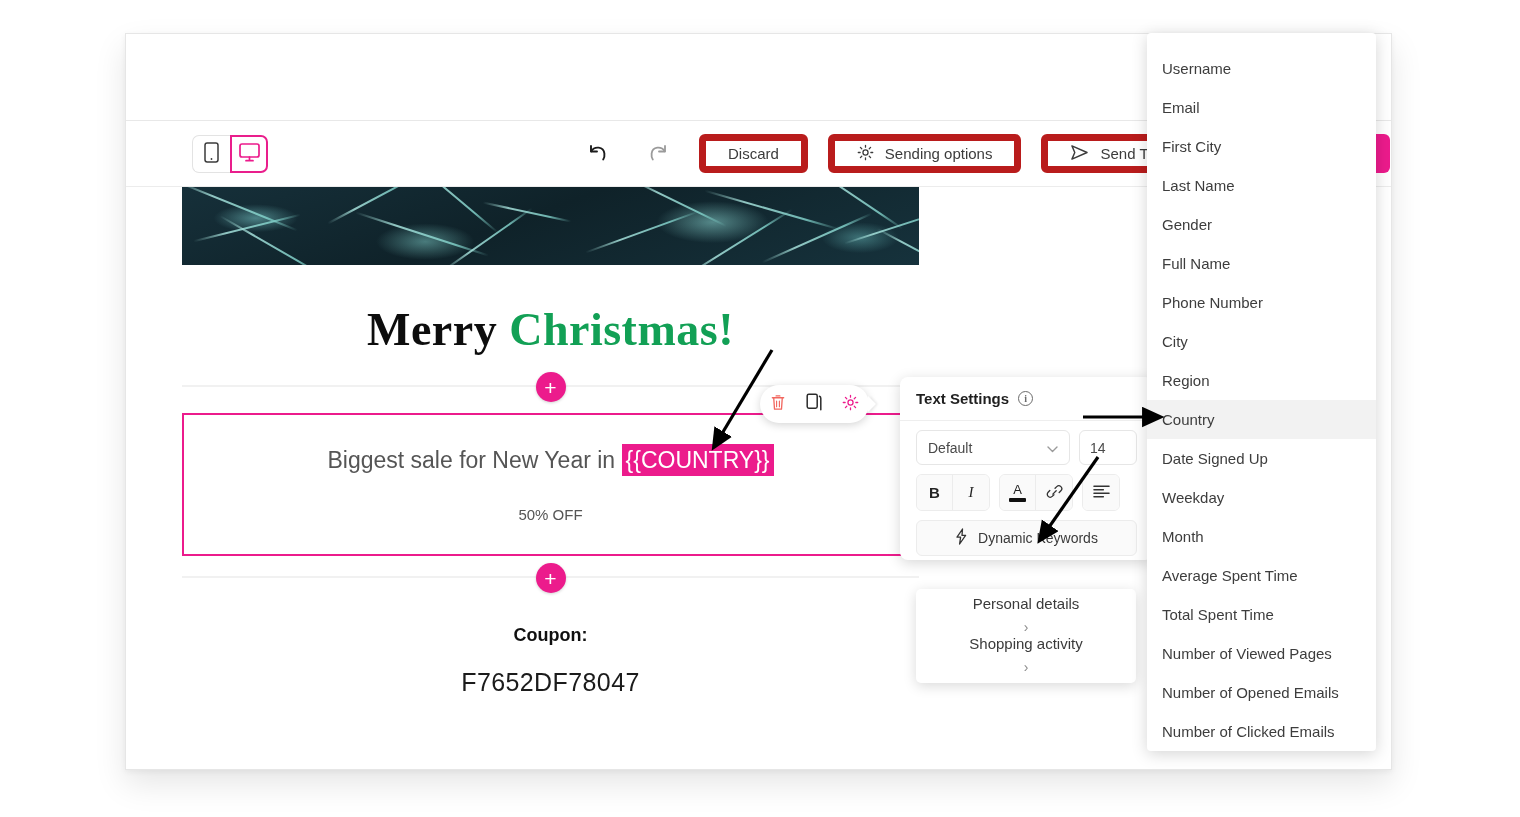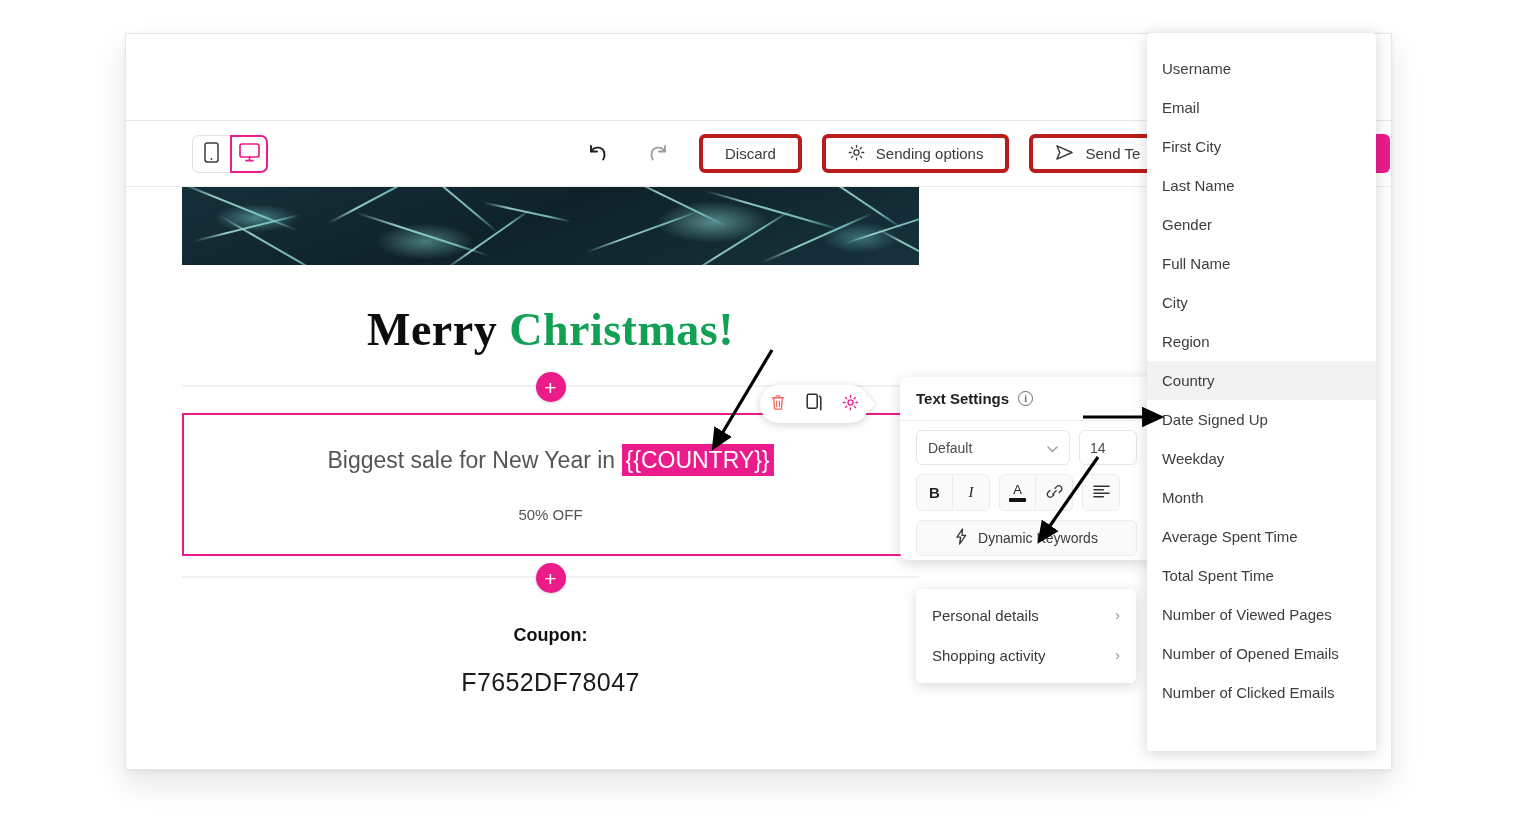--- a/index.html
+++ b/index.html
@@ -75,21 +75,21 @@
     position: absolute;
     left: 573px; top: 13px;
     display: flex; gap: 20px;
     align-items: center;
   }
   .tb-btn {
     height: 39px;
     padding: 0 22px;
     display: flex; align-items: center; gap: 11px;
     background: #fff;
-    border: 4px solid #b91c1c;
+    border: 7px solid #b91c1c;
     border-radius: 6px;
     font-size: 15px;
     color: #3b3b3b;
     cursor: pointer;
     white-space: nowrap;
   }
 
   
   .canvas {
     position: absolute;
@@ -304,20 +304,21 @@
     box-shadow: 0 3px 13px rgba(0,0,0,.15);
     z-index: 45;
     padding: 6px 0 8px 0;
   }
   .dyn-item {
     height: 40px;
     padding: 0 16px;
     display: flex; align-items: center; justify-content: space-between;
     font-size: 15px; color: #3a3a3a;
     cursor: pointer;
+    flex-direction: column;
   }
   .chev { color: #8c8c8c; font-size: 14px; }
 
   
   .kw-dropdown {
     position: absolute;
     left: 1147px; top: 33px;
     width: 229px; height: 718px;
     background: #fff;
     border-radius: 4px;
@@ -590,20 +591,23 @@
     <div class="kw-item">
         <span>Last Name</span>
       </div>
     <div class="kw-item">
         <span>Gender</span>
       </div>
     <div class="kw-item">
         <span>Full Name</span>
       </div>
     <div class="kw-item">
+        <span>Phone Number</span>
+      </div>
+    <div class="kw-item">
         <span>City</span>
       </div>
     <div class="kw-item">
         <span>Region</span>
       </div>
     <div class="kw-item active">
         <span>Country</span>
       </div>
     <div class="kw-item">
         <span>Date Signed Up</span>

